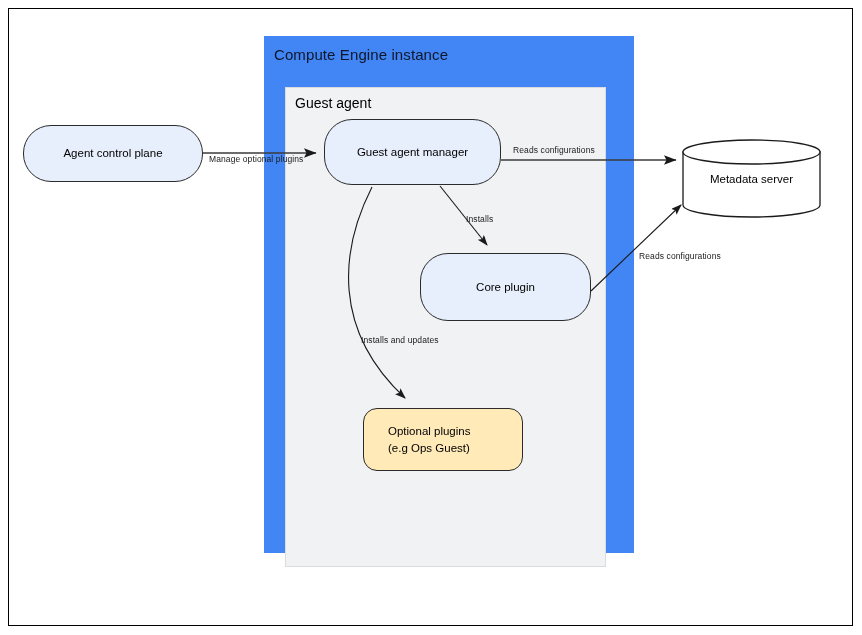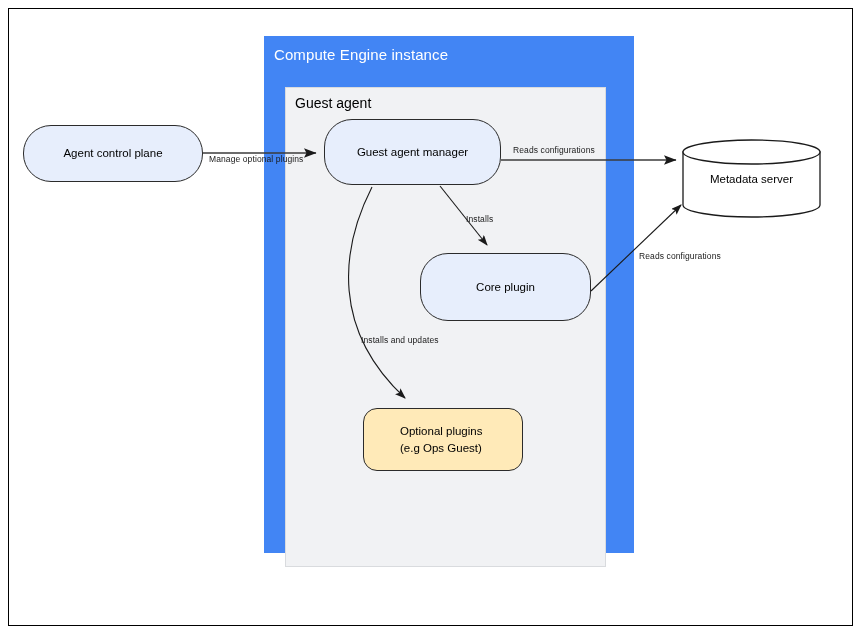--- a/index.html
+++ b/index.html
@@ -36,21 +36,21 @@
     left: 264px;
     top: 36px;
     width: 370px;
     height: 517px;
     background: #4285f4;
   }
   #compute-engine-title {
     position: absolute;
     left: 10px;
     top: 10px;
-    color: #ffffff;
+    color: #0f172a;
     font-size: 15px;
     letter-spacing: 0.1px;
     white-space: nowrap;
   }
   
   #guest-agent-box {
     position: absolute;
     left: 285px;
     top: 87px;
     width: 321px;
@@ -107,21 +107,21 @@
     height: 68px;
   }
   #optional-plugins {
     left: 363px;
     top: 408px;
     width: 160px;
     height: 63px;
     flex-direction: column;
     align-items: flex-start;
     justify-content: center;
-    padding-left: 36px;
+    padding-left: 24px;
   }
   #optional-plugins .line {
     display: block;
     text-align: left;
   }
   
   #metadata-server {
     position: absolute;
     left: 683px;
     top: 140px;

